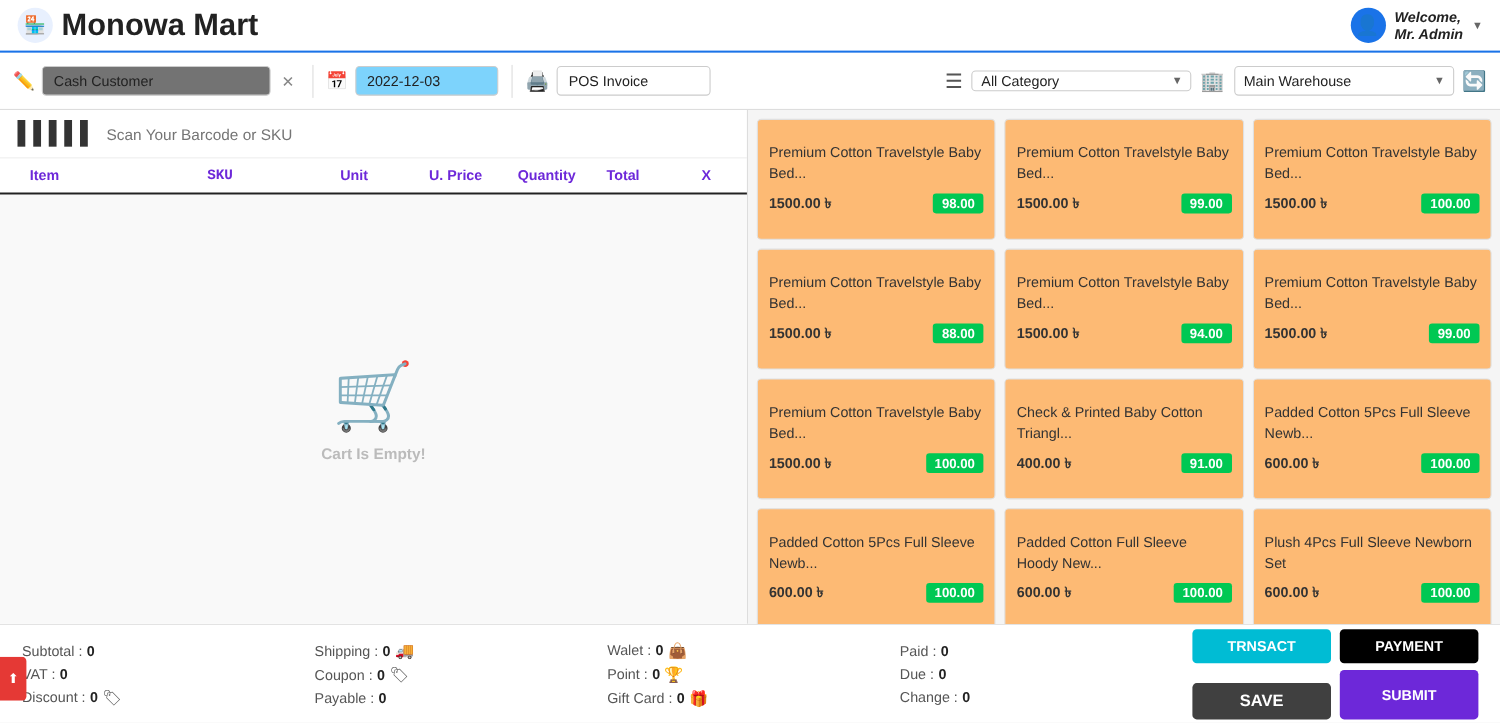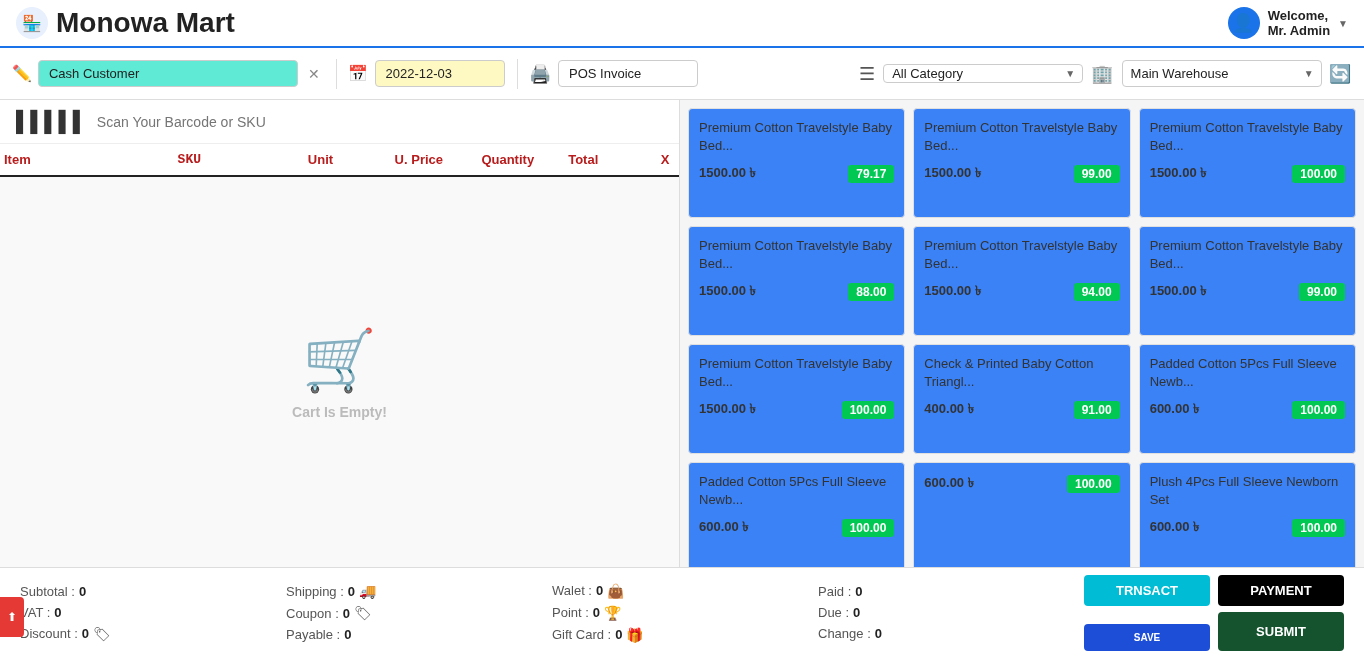--- a/index.html
+++ b/index.html
@@ -46,21 +46,21 @@
       height: 32px;
       background: #1a73e8;
       border-radius: 50%;
       display: flex;
       align-items: center;
       justify-content: center;
       color: white;
       font-size: 18px;
     }
     .header-user-text { font-size: 13px; color: #222; }
-    .header-user-text span { display: block; font-weight: bold; }
+    .header-user-text span { display: block; font-weight: bold; font-style: italic; }
     .dropdown-arrow { color: #666; font-size: 10px; }
 
     
     .toolbar {
       background: white;
       border-bottom: 1px solid #ddd;
       display: flex;
       align-items: center;
       padding: 8px 12px;
       gap: 12px;
@@ -70,43 +70,43 @@
       display: flex;
       align-items: center;
       gap: 6px;
     }
     .toolbar-icon { color: #555; font-size: 16px; }
     .toolbar-input {
       border: 1px solid #ccc;
       border-radius: 4px;
       padding: 5px 10px;
       font-size: 13px;
-      background: #5eead4;
+      background: #737373;
       color: #222;
-      width: 260px;
+      width: 208px;
     }
     .toolbar-clear-btn {
       background: none;
       border: none;
       cursor: pointer;
       color: #888;
       font-size: 14px;
       padding: 2px 4px;
     }
     .toolbar-divider {
       width: 1px;
       height: 30px;
       background: #ddd;
     }
     .toolbar-date-input {
       border: 1px solid #ccc;
       border-radius: 4px;
       padding: 5px 10px;
       font-size: 13px;
-      background: #fef9c3;
+      background: #7dd3fc;
       color: #222;
       width: 130px;
     }
     .toolbar-print-icon { color: #555; font-size: 18px; }
     .toolbar-invoice {
       border: 1px solid #ccc;
       border-radius: 4px;
       padding: 5px 10px;
       font-size: 13px;
       background: white;
@@ -199,25 +199,25 @@
       border: none;
       outline: none;
       font-size: 14px;
       color: #aaa;
       flex: 1;
       background: transparent;
     }
     .table-header {
       display: flex;
       align-items: center;
-      padding: 8px 4px;
+      padding: 8px 27px;
       border-bottom: 2px solid #222;
       font-weight: bold;
       font-size: 13px;
-      color: #b91c1c;
+      color: #6d28d9;
     }
     .col-item { flex: 2; }
     .col-sku { flex: 1.5; font-family: Liberation Mono, monospace; }
     .col-unit { flex: 1; }
     .col-uprice { flex: 1; }
     .col-qty { flex: 1; }
     .col-total { flex: 1; }
     .col-x { width: 20px; text-align: center; }
 
     .cart-empty {
@@ -242,29 +242,29 @@
       background: #f5f5f5;
       overflow-y: auto;
       padding: 8px;
     }
     .products-grid {
       display: grid;
       grid-template-columns: repeat(3, 1fr);
       gap: 8px;
     }
     .product-card {
-      background: #3b82f6;
+      background: #fdba74;
       border: 1px solid #e0e0e0;
       border-radius: 4px;
       padding: 10px;
       cursor: pointer;
       min-height: 110px;
       display: flex;
       flex-direction: column;
-      justify-content: flex-start;
+      justify-content: center;
     }
     .product-name {
       font-size: 13px;
       color: #333;
       line-height: 1.4;
       margin-bottom: 8px;
     }
     .product-bottom {
       display: flex;
       align-items: center;
@@ -336,33 +336,33 @@
       color: white;
       border: none;
       border-radius: 4px;
       padding: 8px 0;
       font-size: 13px;
       font-weight: bold;
       cursor: pointer;
       flex: 1;
     }
     .btn-save {
-      background: #1d4ed8;
+      background: #404040;
       color: white;
       border: none;
       border-radius: 4px;
       padding: 8px 0;
-      font-size: 10px;
+      font-size: 15px;
       font-weight: bold;
       cursor: pointer;
       flex: 1;
       margin-top: 12px;
     }
     .btn-submit {
-      background: #14532d;
+      background: #6d28d9;
       color: white;
       border: none;
       border-radius: 4px;
       padding: 8px 0;
       font-size: 13px;
       font-weight: bold;
       cursor: pointer;
       flex: 1;
     }
 
@@ -457,21 +457,21 @@
       <span class="cart-empty-text">Cart Is Empty!</span>
     </div>
   </div>
 
   <div class="right-panel">
     <div class="products-grid" id="products-grid">
     <div class="product-card">
       <div class="product-name">Premium Cotton Travelstyle Baby Bed...</div>
       <div class="product-bottom">
         <span class="product-price">1500.00 ৳</span>
-        <span class="product-qty-badge">79.17</span>
+        <span class="product-qty-badge">98.00</span>
       </div>
     </div>
         <div class="product-card">
       <div class="product-name">Premium Cotton Travelstyle Baby Bed...</div>
       <div class="product-bottom">
         <span class="product-price">1500.00 ৳</span>
         <span class="product-qty-badge">99.00</span>
       </div>
     </div>
         <div class="product-card">
@@ -524,20 +524,21 @@
       </div>
     </div>
         <div class="product-card">
       <div class="product-name">Padded Cotton 5Pcs Full Sleeve Newb...</div>
       <div class="product-bottom">
         <span class="product-price">600.00 ৳</span>
         <span class="product-qty-badge">100.00</span>
       </div>
     </div>
         <div class="product-card">
+      <div class="product-name">Padded Cotton Full Sleeve Hoody New...</div>
       <div class="product-bottom">
         <span class="product-price">600.00 ৳</span>
         <span class="product-qty-badge">100.00</span>
       </div>
     </div>
         <div class="product-card">
       <div class="product-name">Plush 4Pcs Full Sleeve Newborn Set</div>
       <div class="product-bottom">
         <span class="product-price">600.00 ৳</span>
         <span class="product-qty-badge">100.00</span>

